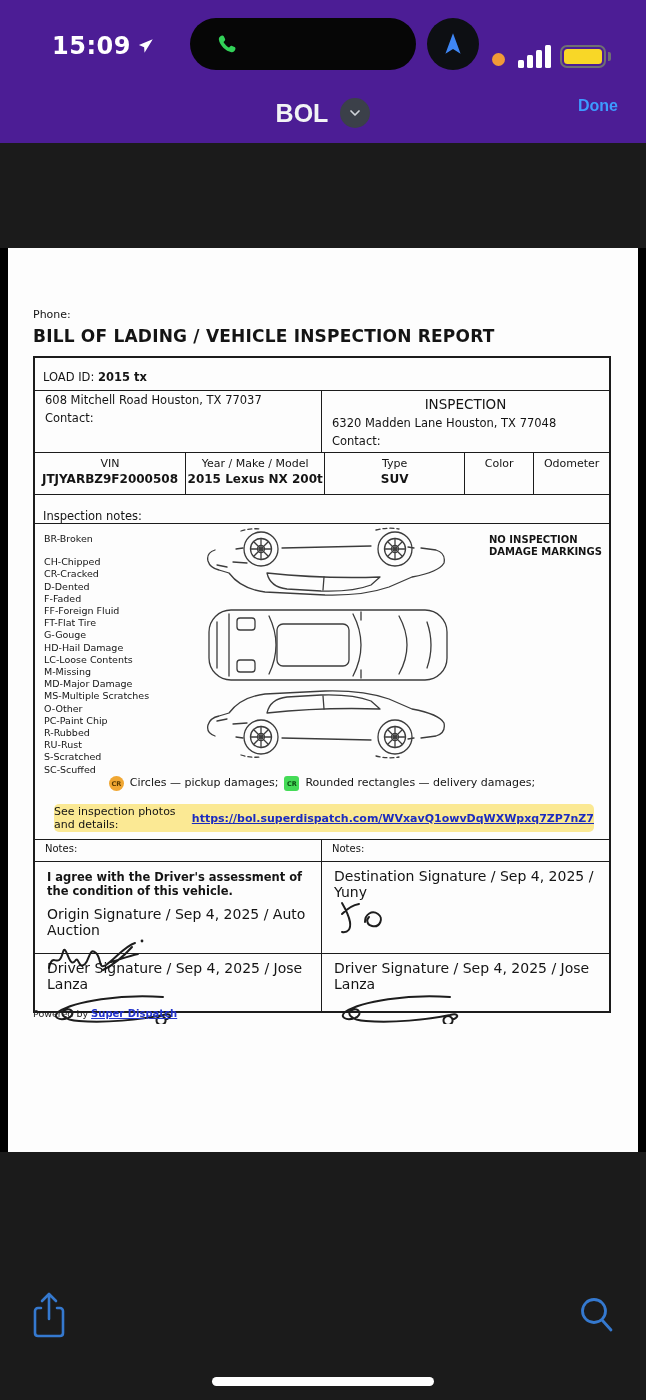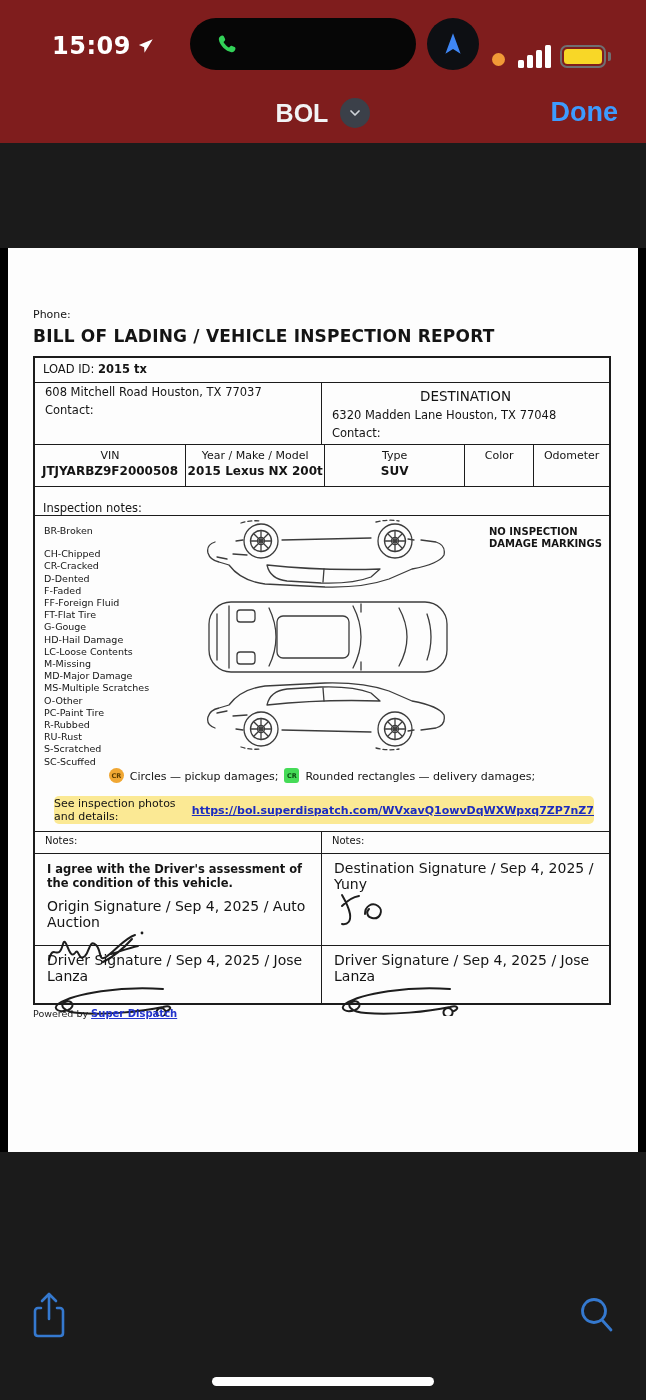--- a/index.html
+++ b/index.html
@@ -1,72 +1,72 @@
 <!DOCTYPE html>
 <html><head>
 <meta charset="utf-8">
 <style>
   * { margin:0; padding:0; box-sizing:border-box; }
   html,body { width:646px; height:1400px; background:#000; overflow:hidden; }
   body { font-family:"DejaVu Sans","Liberation Sans",sans-serif; position:relative; }
 
   
-  .topbar { position:absolute; left:0; top:0; width:646px; height:143px; background:#7f1d1d; }
+  .topbar { position:absolute; left:0; top:0; width:646px; height:143px; background:#4c1d95; }
   .statusbar { position:absolute; left:0; top:14px; width:646px; height:56px; }
   .time-wrap { position:absolute; left:52px; top:18px; display:flex; align-items:center; gap:6px; color:#fff; }
   .time { font-size:24px; font-weight:bold; letter-spacing:.5px; }
   .loc-arrow { width:18px; height:18px; }
   .island { position:absolute; left:190px; top:4px; width:226px; height:52px; background:#060606; border-radius:27px; display:flex; align-items:center; padding-left:26px; }
   .phone-glyph { width:22px; height:22px; }
   .nav-circle { position:absolute; left:427px; top:4px; width:52px; height:52px; border-radius:50%; background:#0d0f13; display:flex; align-items:center; justify-content:center; }
   .mic-dot { position:absolute; left:492px; top:39px; width:13px; height:13px; border-radius:50%; background:#f19a37; }
   .sig-bars { position:absolute; left:518px; top:31px; display:flex; align-items:flex-end; gap:3px; height:23px; }
   .sig-bars span { width:6px; background:#fff; border-radius:1.5px; display:block; }
   .battery { position:absolute; left:560px; top:31px; width:46px; height:23px; border:2px solid #6f6f72; border-radius:7px; padding:2px; }
   .battery-fill { width:100%; height:100%; background:#f8d727; border-radius:3.5px; }
   .battery-cap { position:absolute; left:608px; top:38px; width:3px; height:9px; background:#6f6f72; border-radius:0 2px 2px 0; }
 
   .navbar { position:absolute; left:0; top:83px; width:646px; height:60px;padding-left:26px; }
   .nav-title-group { position:absolute; left:0; top:0; width:100%; height:100%; display:flex; align-items:center; justify-content:center; gap:12px; }
   .nav-title { color:#f2f3f5; font-size:25px; font-weight:bold; font-family:"Liberation Sans",sans-serif; }
   .chev-circle { width:30px; height:30px; border-radius:50%; background:#3b4049; display:flex; align-items:center; justify-content:center; }
-  .done-btn { position:absolute; right:28px; top:14px; color:#3d9bff; font-size:27px; font-weight:600; font-family:"Liberation Sans",sans-serif; }
+  .done-btn { position:absolute; right:28px; top:14px; color:#3d9bff; font-size:16px; font-weight:600; font-family:"Liberation Sans",sans-serif; }
 
   .void-band { position:absolute; left:0; top:143px; width:646px; height:105px; background:#1b1b1b; }
   .bottom-band { position:absolute; left:0; top:1152px; width:646px; height:248px; background:#1b1b1b; }
 
   
   .page { position:absolute; left:8px; top:248px; width:630px; height:904px; background:#fdfdfd; color:#141414; }
   .phone-label { position:absolute; left:25px; top:60px; font-size:11px; }
   .doc-title { position:absolute; left:25px; top:78px; font-size:17px; font-weight:bold; letter-spacing:.2px; }
 
   .doc-table { position:absolute; left:25px; top:108px; width:578px; border:2px solid #1c1c1c; }
   .row { border-top:1.5px solid #1c1c1c; position:relative; }
   .row:first-child { border-top:none; }
-  .r-loadid { height:24px; font-size:11.5px; padding:4px 8px; }
+  .r-loadid { height:24px; font-size:11.5px; padding:4px 8px;margin-top:8px; }
   .r-loadid b { font-weight:bold; }
   .cols2 { display:flex; }
   .cols2 > div { width:50%; padding:2px 10px 4px 10px; }
   .cols2 > div:first-child { border-right:1.5px solid #1c1c1c; }
   .od-head { text-align:center; font-size:13.5px; padding:3px 0 4px 0; }
   .od-addr { font-size:11.5px; padding-bottom:4px; }
   .od-contact { font-size:11.5px; }
   .r-vehicle { display:flex; height:42px; }
   .vcell { border-right:1.5px solid #1c1c1c; text-align:center; padding-top:4px; }
   .vcell:last-child { border-right:none; }
   .vlabel { font-size:11px; }
   .vvalue { font-size:12px; font-weight:bold; margin-top:2px; }
   .c1{width:26.3%}.c2{width:24.3%}.c3{width:24.3%}.c4{width:12.1%}.c5{width:13%}
   .r-insp { height:24px; font-size:11.5px; padding:14px 8px; }
   .r-big { height:316px; }
   .damage-list { position:absolute; left:9px; top:9px; font-size:9.5px; line-height:12.2px; }
   .damage-list div:first-child { margin-bottom:11px; }
   .no-damage { position:absolute; left:414px; top:10px; font-size:10px; font-weight:bold; line-height:12px; white-space:pre-line;margin-left:40px; }
   .diagram { position:absolute; left:168px; top:2px; }
-  .legend { position:absolute; left:0; top:252px; width:100%; display:flex; align-items:flex-end; justify-content:center; gap:6px; font-size:11px; }
+  .legend { position:absolute; left:0; top:252px; width:100%; display:flex; align-items:flex-start; justify-content:center; gap:6px; font-size:11px; }
   .badge-circle { width:15px; height:15px; border-radius:50%; background:#f0a733; color:#5b3c00; font-size:6.5px; font-weight:bold; display:flex; align-items:center; justify-content:center; }
   .badge-rrect { width:15px; height:15px; border-radius:3px; background:#45db57; color:#0b4d12; font-size:6.5px; font-weight:bold; display:flex; align-items:center; justify-content:center; }
   .photos-box { position:absolute; left:19px; top:280px; width:540px; height:28px; background:#fbe994; border-radius:5px; display:flex; align-items:center; justify-content:center; gap:5px; font-size:11px; }
   .photos-link { color:#1b2bbf; font-weight:bold; text-decoration:underline; }
   .r-notes { height:22px; }
   .r-notes > div { padding:3px 10px; font-size:10px; }
   .r-state { height:92px; }
   .statement { font-size:11.5px; font-weight:bold; line-height:14px; padding:6px 2px 4px 2px; }
   .sigline { font-size:14px; padding:4px 2px 0 2px; }
   .r-driver { height:58px; }
@@ -140,21 +140,21 @@
     <div class="row r-loadid">
       <span>LOAD ID: </span><b>2015 tx</b>
     </div>
 
     <div class="row cols2">
       <div>
         <div class="od-addr">608 Mitchell Road Houston, TX 77037</div>
         <div class="od-contact">Contact:</div>
       </div>
       <div>
-        <div class="od-head">DESTINATION</div>
+        <div class="od-head">INSPECTION</div>
         <div class="od-addr">6320 Madden Lane Houston, TX 77048</div>
         <div class="od-contact">Contact:</div>
       </div>
     </div>
 
     <div class="row r-vehicle">
       <div class="vcell c1">
         <div class="vlabel">VIN</div>
         <div class="vvalue">JTJYARBZ9F2000508</div>
       </div>
@@ -187,21 +187,21 @@
           <div>F-Faded</div>
           <div>FF-Foreign Fluid</div>
           <div>FT-Flat Tire</div>
           <div>G-Gouge</div>
           <div>HD-Hail Damage</div>
           <div>LC-Loose Contents</div>
           <div>M-Missing</div>
           <div>MD-Major Damage</div>
           <div>MS-Multiple Scratches</div>
           <div>O-Other</div>
-          <div>PC-Paint Tire</div>
+          <div>PC-Paint Chip</div>
           <div>R-Rubbed</div>
           <div>RU-Rust</div>
           <div>S-Scratched</div>
           <div>SC-Scuffed</div>
         </div>
 
       <div class="no-damage">NO INSPECTION
 DAMAGE MARKINGS</div>
 
       <svg class="diagram lineart" width="250" height="238" viewBox="0 0 250 238">

